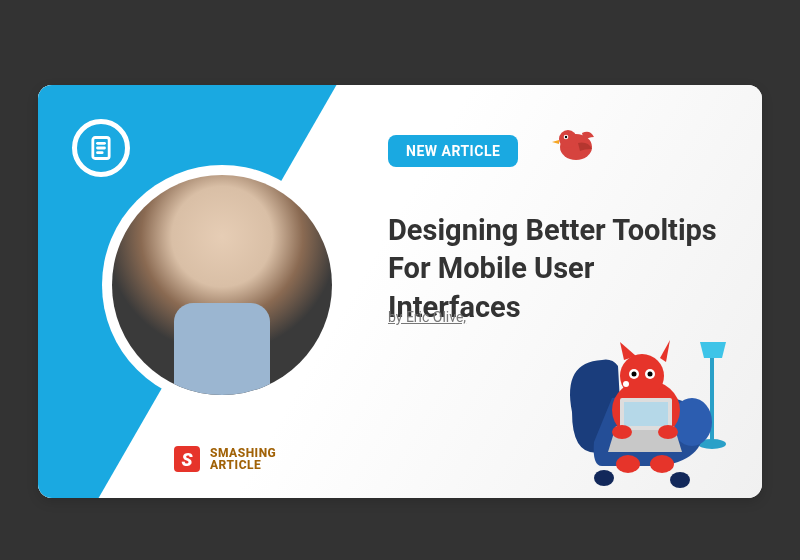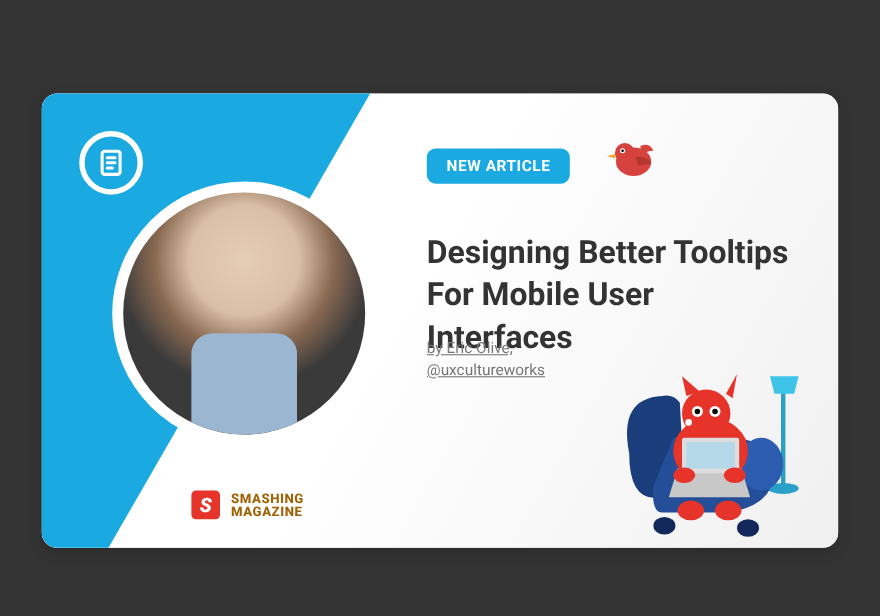--- a/index.html
+++ b/index.html
@@ -53,28 +53,27 @@
       <path d="M11 17 L4 19 L11 21 Z" fill="#f5a623"></path>
       <path d="M34 10 Q42 6 46 14 Q40 14 36 18 Z" fill="#d6433e"></path>
       <path d="M30 20 Q40 18 44 26 Q36 26 32 28 Z" fill="#b5362f"></path>
     </svg>
   </div>
 
   <h1 class="title">Designing Better Tooltips For Mobile User Interfaces</h1>
 
   <div class="byline">
     <span>by Eric Olive,</span><br>
-    <span>@uxcultureworks</span>
   </div>
 
   <div class="brand">
     <div class="brand-mark"></div>
     <div class="brand-text">
       <span>SMASHING</span>
-      <span>MAGAZINE</span>
+      <span>ARTICLE</span>
     </div>
   </div>
 
   <div class="cat-scene">
     <svg viewBox="0 0 210 190">
 
       <rect x="168" y="50" width="4" height="90" fill="#2aa0c8"></rect>
       <path d="M158 40 L184 40 L180 56 L162 56 Z" fill="#3ec4e8"></path>
       <ellipse cx="170" cy="142" rx="14" ry="5" fill="#2aa0c8"></ellipse>
 

